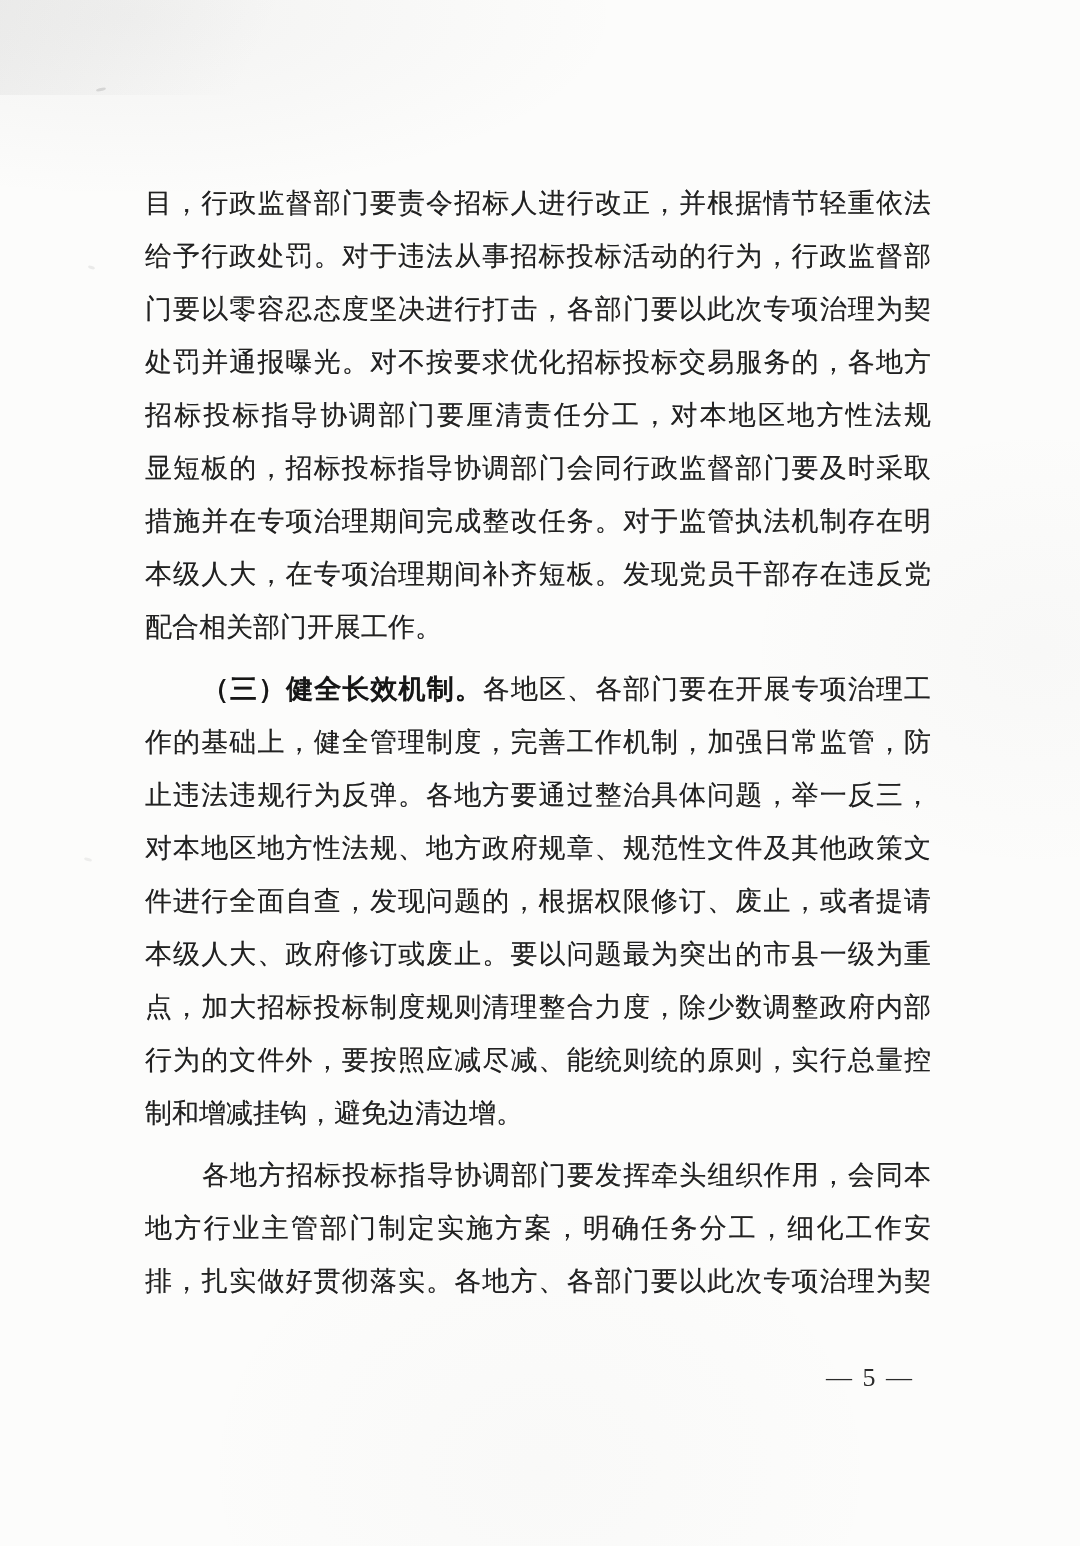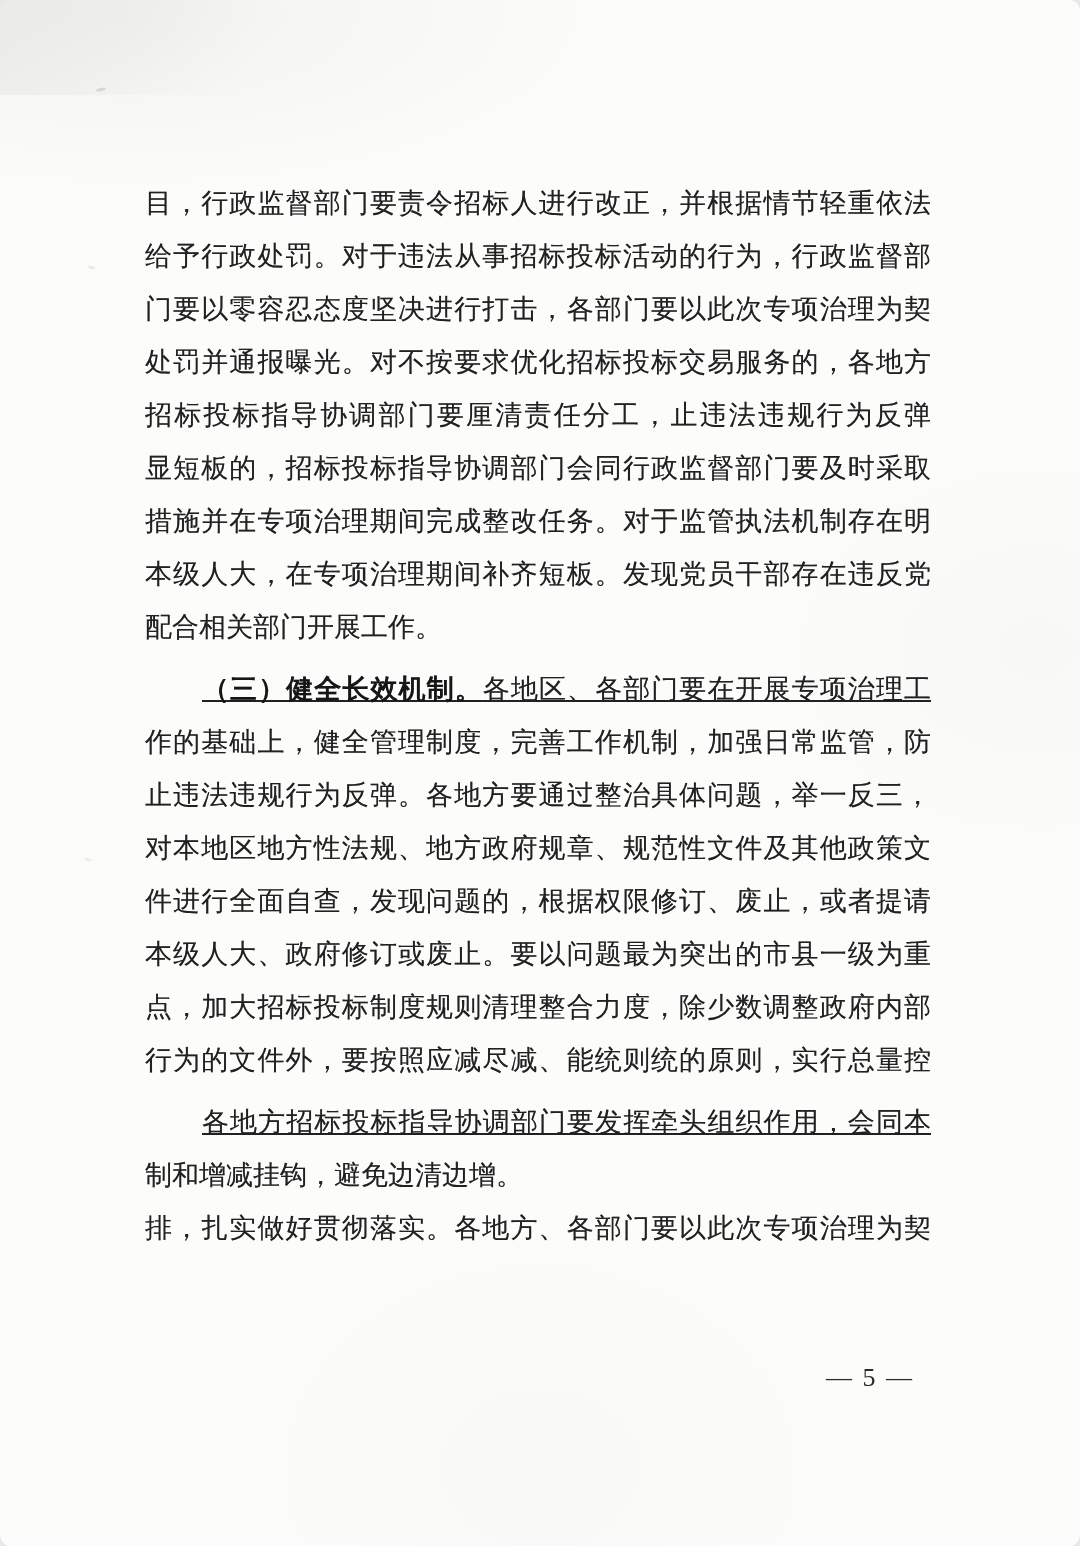--- a/index.html
+++ b/index.html
@@ -12,21 +12,20 @@
     width: 1080px;
     height: 1546px;
     margin: 0 auto;
     background:
       radial-gradient(700px 260px at 12% 1%, rgba(120,120,120,0.07), transparent 70%),
       radial-gradient(420px 320px at 96% 42%, rgba(120,120,120,0.03), transparent 70%),
       radial-gradient(500px 400px at 50% 95%, rgba(120,120,120,0.025), transparent 70%),
       #fcfcfb;
     overflow: hidden;
     font-family: "Liberation Serif", "DejaVu Serif", serif;
-    border-radius: 11px;
   }
   .text-block {
     position: absolute;
     left: 145px;
     top: 177px;
     width: 786px;
     font-size: 27px;
     line-height: 53px;
     color: #212121;
     text-shadow: 0 0 0.5px rgba(40,40,40,0.45);
@@ -36,21 +35,20 @@
     text-align-last: justify;
     white-space: nowrap;
     height: 53px;
   }
   .line.flush-left {
     text-align: center;
     text-align-last: left;
   }
   .line.indent {
     padding-left: 57px;
-    text-decoration: underline;
   }
   .line.para-gap {
     margin-top: 9px;
   }
   .bold-heading {
     font-weight: 700;
     color: #161616;
   }
   .page-number {
     position: absolute;
@@ -85,36 +83,37 @@
   <div class="corner-shade"></div>
   <div class="scan-artifact artifact-1"></div>
   <div class="scan-artifact artifact-2"></div>
   <div class="scan-artifact artifact-3"></div>
 
   <div class="text-block">
     <div class="line">目，行政监督部门要责令招标人进行改正，并根据情节轻重依法</div>
     <div class="line">给予行政处罚。对于违法从事招标投标活动的行为，行政监督部</div>
     <div class="line">门要以零容忍态度坚决进行打击，各部门要以此次专项治理为契</div>
     <div class="line">处罚并通报曝光。对不按要求优化招标投标交易服务的，各地方</div>
-    <div class="line">招标投标指导协调部门要厘清责任分工，止违法违规行为反弹</div>
+    <div class="line">招标投标指导协调部门要厘清责任分工，对本地区地方性法规</div>
     <div class="line">显短板的，招标投标指导协调部门会同行政监督部门要及时采取</div>
     <div class="line">措施并在专项治理期间完成整改任务。对于监管执法机制存在明</div>
     <div class="line">本级人大，在专项治理期间补齐短板。发现党员干部存在违反党</div>
     <div class="line flush-left">配合相关部门开展工作。</div>
 
     <div class="line indent para-gap">
       <span class="bold-heading">（三）健全长效机制。</span><span>各地区、各部门要在开展专项治理工</span>
     </div>
     <div class="line">作的基础上，健全管理制度，完善工作机制，加强日常监管，防</div>
     <div class="line">止违法违规行为反弹。各地方要通过整治具体问题，举一反三，</div>
     <div class="line">对本地区地方性法规、地方政府规章、规范性文件及其他政策文</div>
     <div class="line">件进行全面自查，发现问题的，根据权限修订、废止，或者提请</div>
     <div class="line">本级人大、政府修订或废止。要以问题最为突出的市县一级为重</div>
     <div class="line">点，加大招标投标制度规则清理整合力度，除少数调整政府内部</div>
     <div class="line">行为的文件外，要按照应减尽减、能统则统的原则，实行总量控</div>
+    <div class="line flush-left">制和增减挂钩，避免边清边增。</div>
+
     <div class="line indent para-gap">各地方招标投标指导协调部门要发挥牵头组织作用，会同本</div>
-
-    <div class="line flush-left">制和增减挂钩，避免边清边增。</div>
+    <div class="line">地方行业主管部门制定实施方案，明确任务分工，细化工作安</div>
     <div class="line">排，扎实做好贯彻落实。各地方、各部门要以此次专项治理为契</div>
   </div>
 
   <div class="page-number">— 5 —</div>
 </div>
 
 </body></html>

